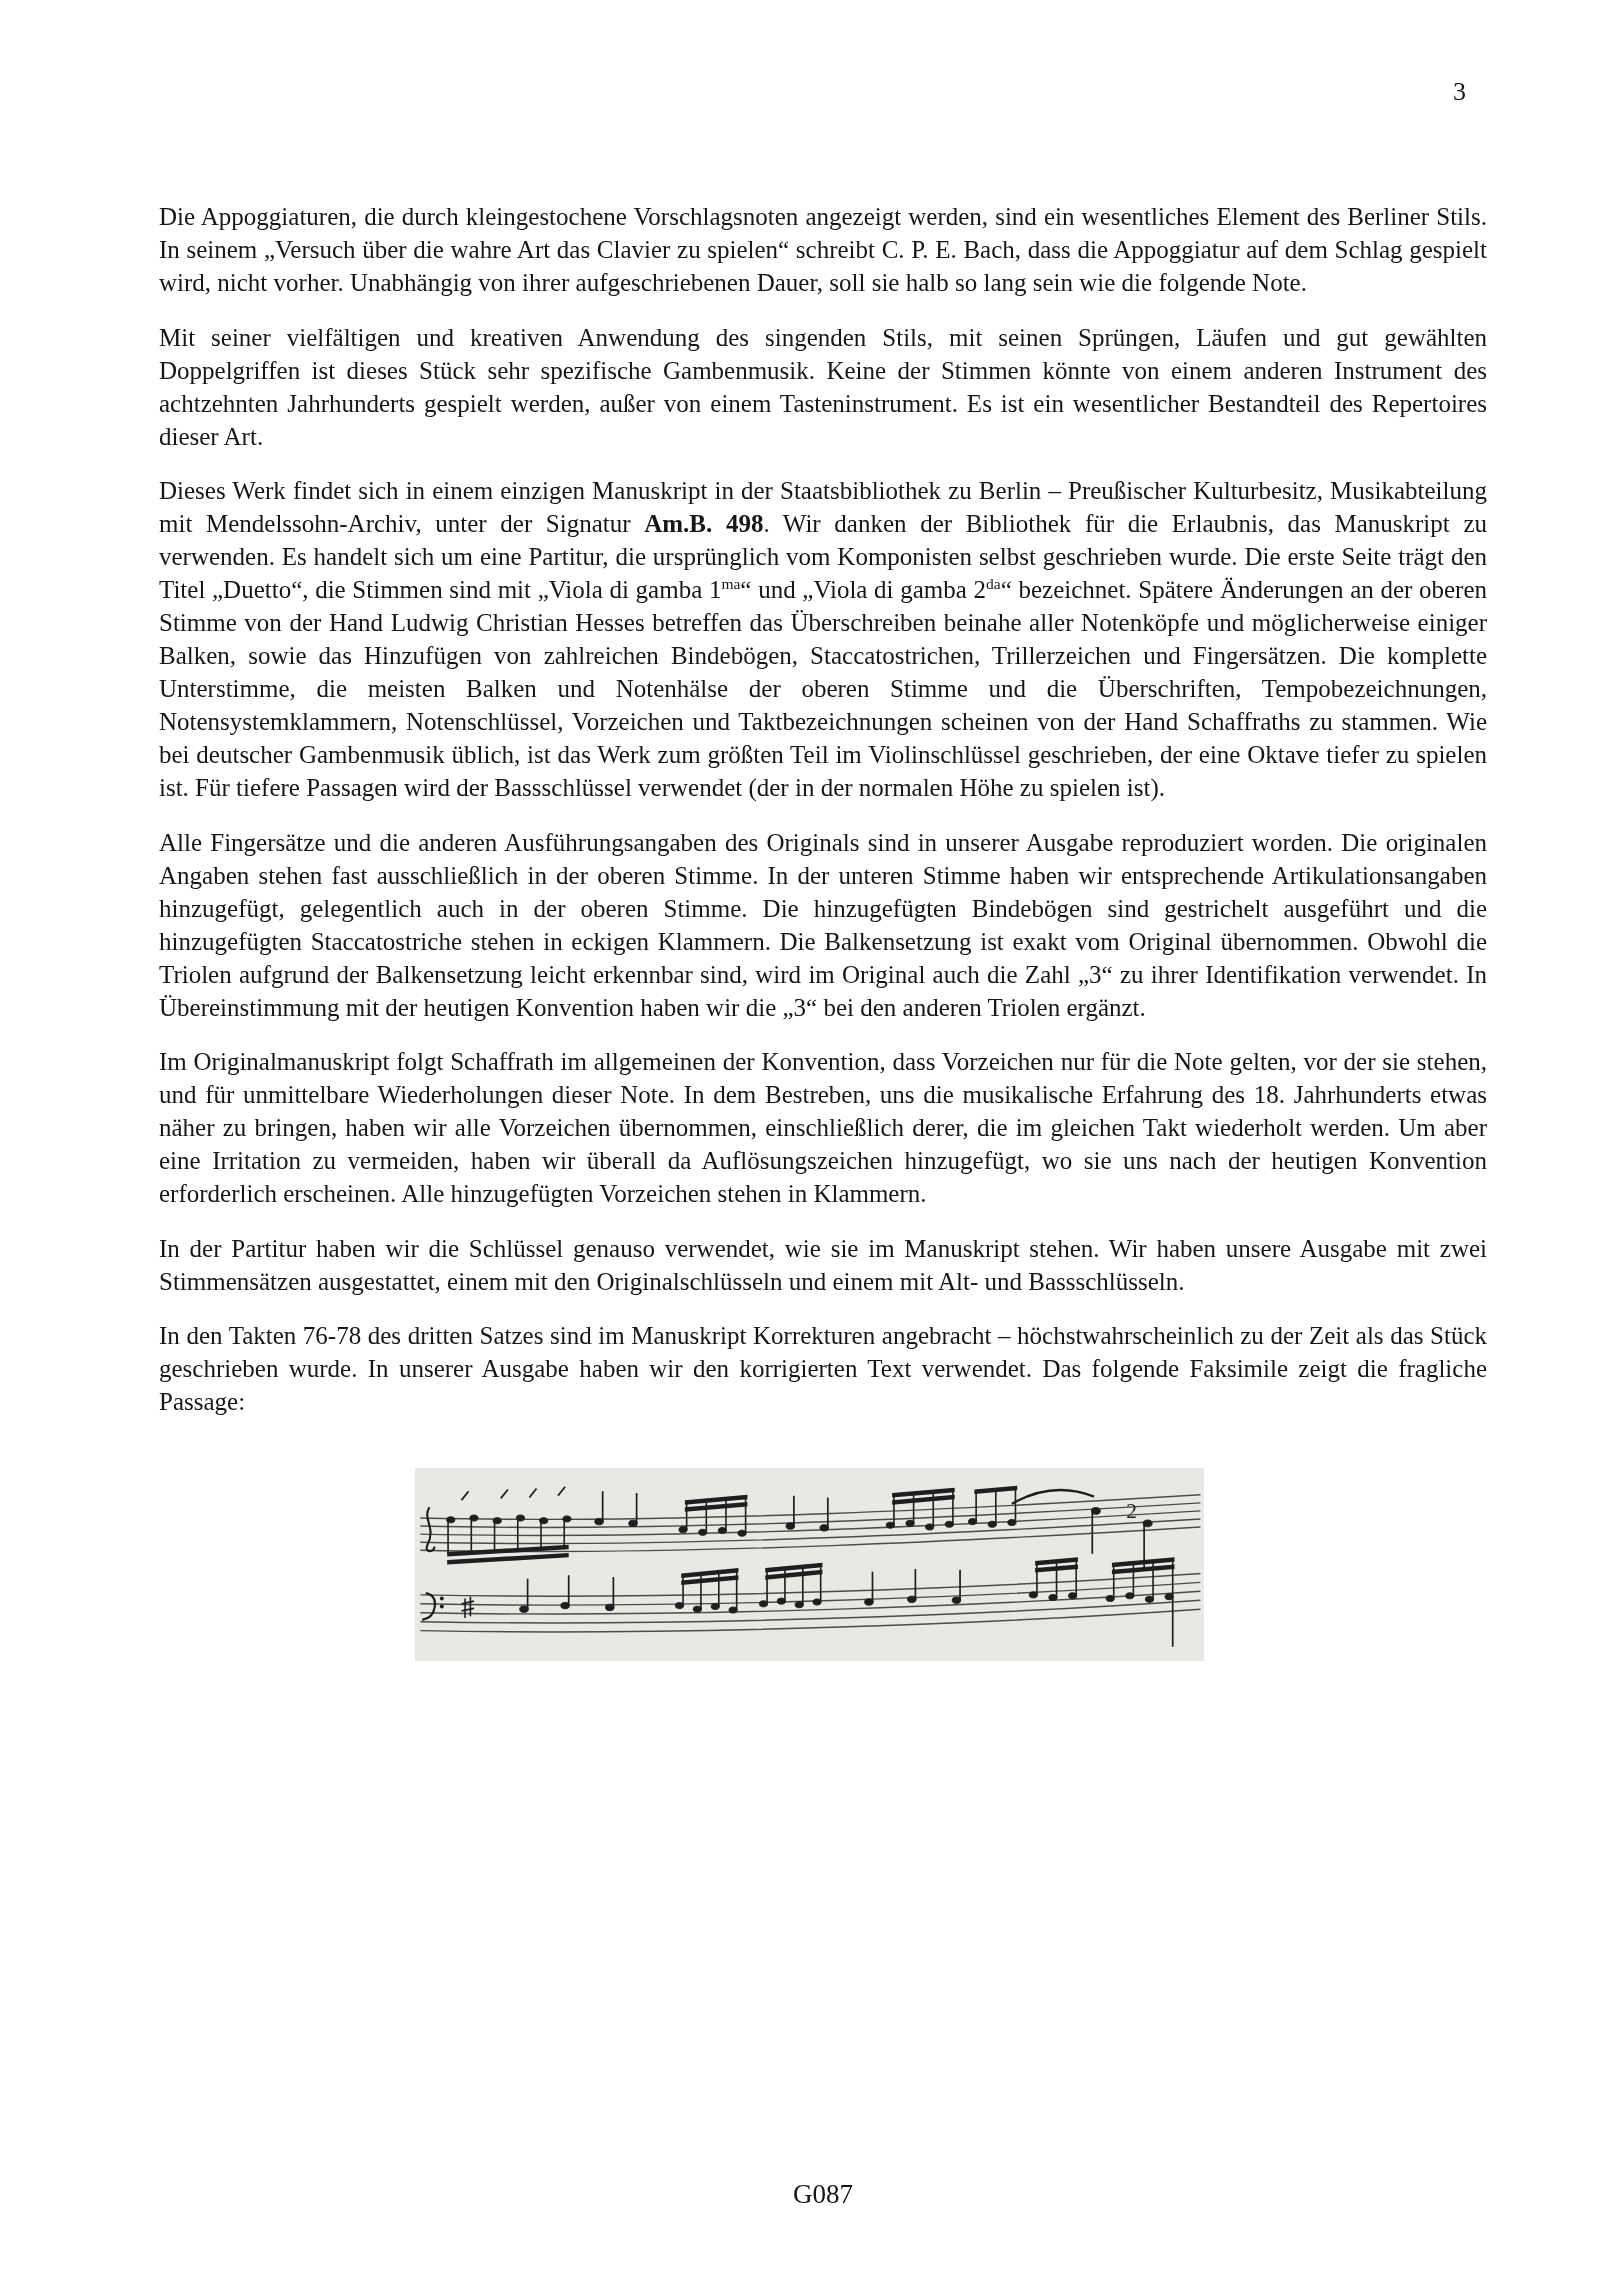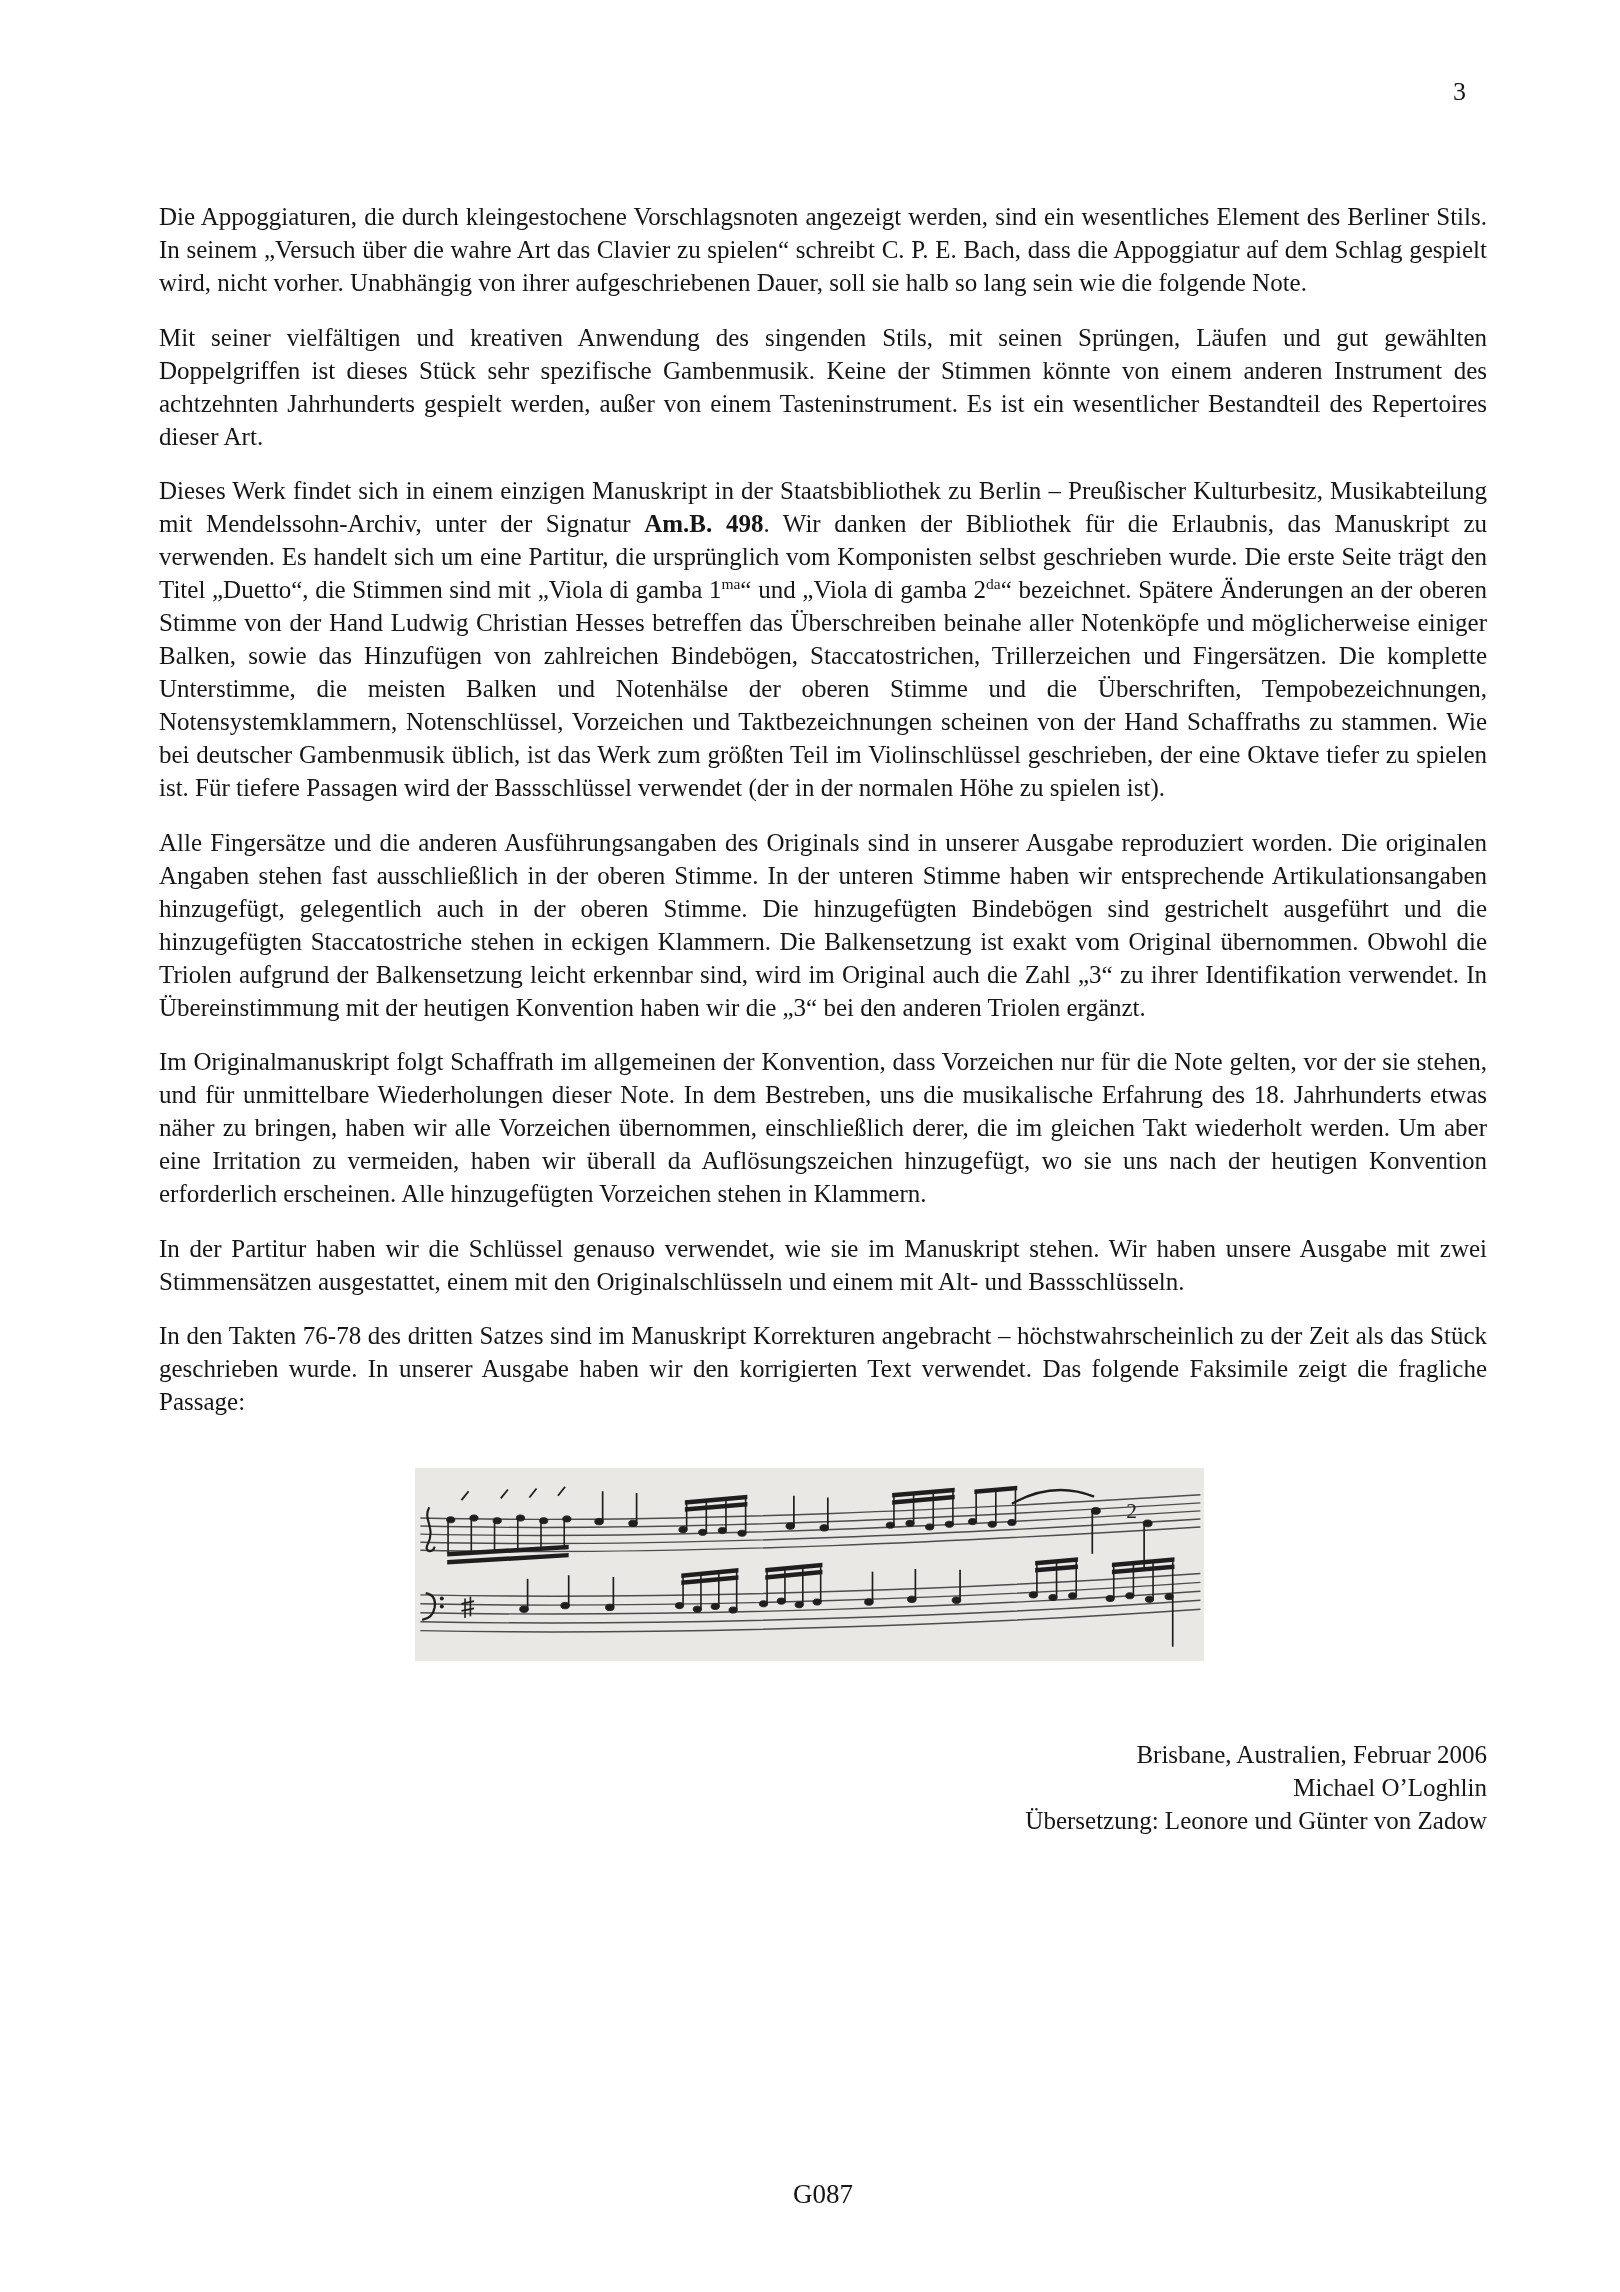--- a/index.html
+++ b/index.html
@@ -242,22 +242,17 @@
         <line x1="804" y1="143" x2="804" y2="107" stroke-width="1.8"></line>
         <line x1="826" y1="147" x2="826" y2="106" stroke-width="1.8"></line>
         <line x1="848" y1="144" x2="848" y2="105" stroke-width="1.8"></line>
         <polygon points="780,106 850,100 850,105 780,111" stroke="none"></polygon>
         <polygon points="780,114 850,108 850,113 780,119" stroke="none"></polygon>
         <line x1="848" y1="144" x2="848" y2="200" stroke-width="1.9"></line>
       </g>
     </svg>
   </div>
 
-  <div class="signature">
-    <div>Brisbane, Australien, Februar 2006</div>
-    <div>Michael O’Loghlin</div>
-    <div>Übersetzung: Leonore und Günter von Zadow</div>
-  </div>
 
 </div>
 
 <div class="footer">G087</div>
 
 
 </body></html>

